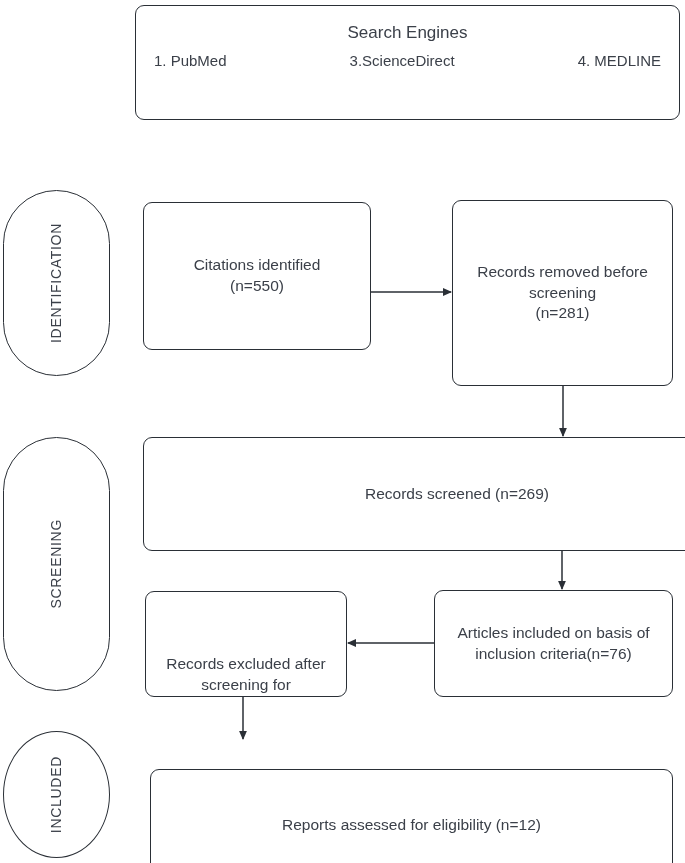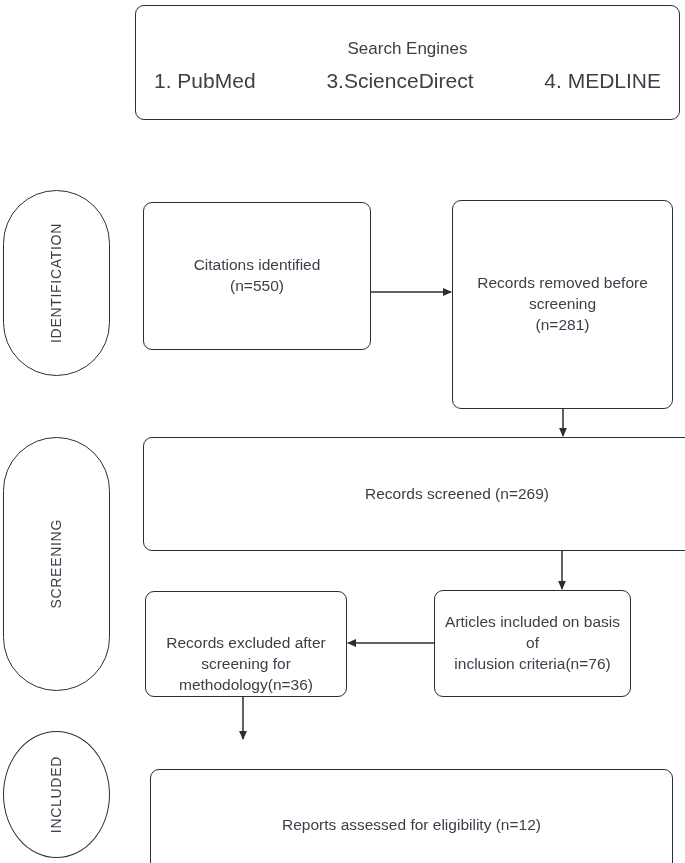--- a/index.html
+++ b/index.html
@@ -39,34 +39,34 @@
     transform: rotate(180deg);
     letter-spacing: 0.7px;
     font-size: 14px;
     color: #3b4049;
     white-space: nowrap;
   }
 
   .search-box {
     flex-direction: column;
     justify-content: flex-start;
-    padding-top: 32px;
+    padding-top: 16px;
   }
   .search-title {
     font-size: 17px;
     color: #3b4049;
     margin-bottom: 6px;
   }
   .search-engines {
     display: flex;
     width: 100%;
     justify-content: space-between;
     padding: 0 18px;
     box-sizing: border-box;
-    font-size: 21px;
+    font-size: 15px;
     color: #3b4049;
   }
   .search-engines span { white-space: nowrap; }
 
   .node-text { padding: 0 10px; }
 
   svg.connectors {
     position: absolute;
     left: 0;
     top: 0;
@@ -108,21 +108,21 @@
     <span class="stage-label">IDENTIFICATION</span>
   </div>
 
   <div class="node rounded" style="left:143px; top:202px; width:228px; height:148px;">
     <div class="node-text">
       <div>Citations identified</div>
       <div>(n=550)</div>
     </div>
   </div>
 
-  <div class="node rounded" style="left:452px; top:200px; width:221px; height:209px;">
+  <div class="node rounded" style="left:452px; top:200px; width:221px; height:186px;">
     <div class="node-text">
       <div>Records removed before</div>
       <div>screening</div>
       <div>(n=281)</div>
     </div>
   </div>
 
   <div class="node pill" style="left:3px; top:437px; width:107px; height:254px;">
     <span class="stage-label">SCREENING</span>
   </div>
@@ -130,25 +130,24 @@
   <div class="node rounded" style="left:143px; top:437px; width:628px; height:114px;">
     <div class="node-text">
       <div>Records screened (n=269)</div>
     </div>
   </div>
 
   <div class="node rounded" style="left:145px; top:591px; width:202px; height:106px;align-items:flex-end;">
     <div class="node-text">
       <div>Records excluded after</div>
       <div>screening for</div>
-      <div>methodology(n=36)</div>
     </div>
   </div>
 
-  <div class="node rounded" style="left:434px; top:590px; width:197px; height:107px;">
+  <div class="node rounded" style="left:434px; top:590px; width:239px; height:107px;">
     <div class="node-text">
       <div>Articles included on basis of</div>
       <div>inclusion criteria(n=76)</div>
     </div>
   </div>
 
   <div class="node ellipse" style="left:3px; top:731px; width:107px; height:127px;">
     <span class="stage-label">INCLUDED</span>
   </div>
 

